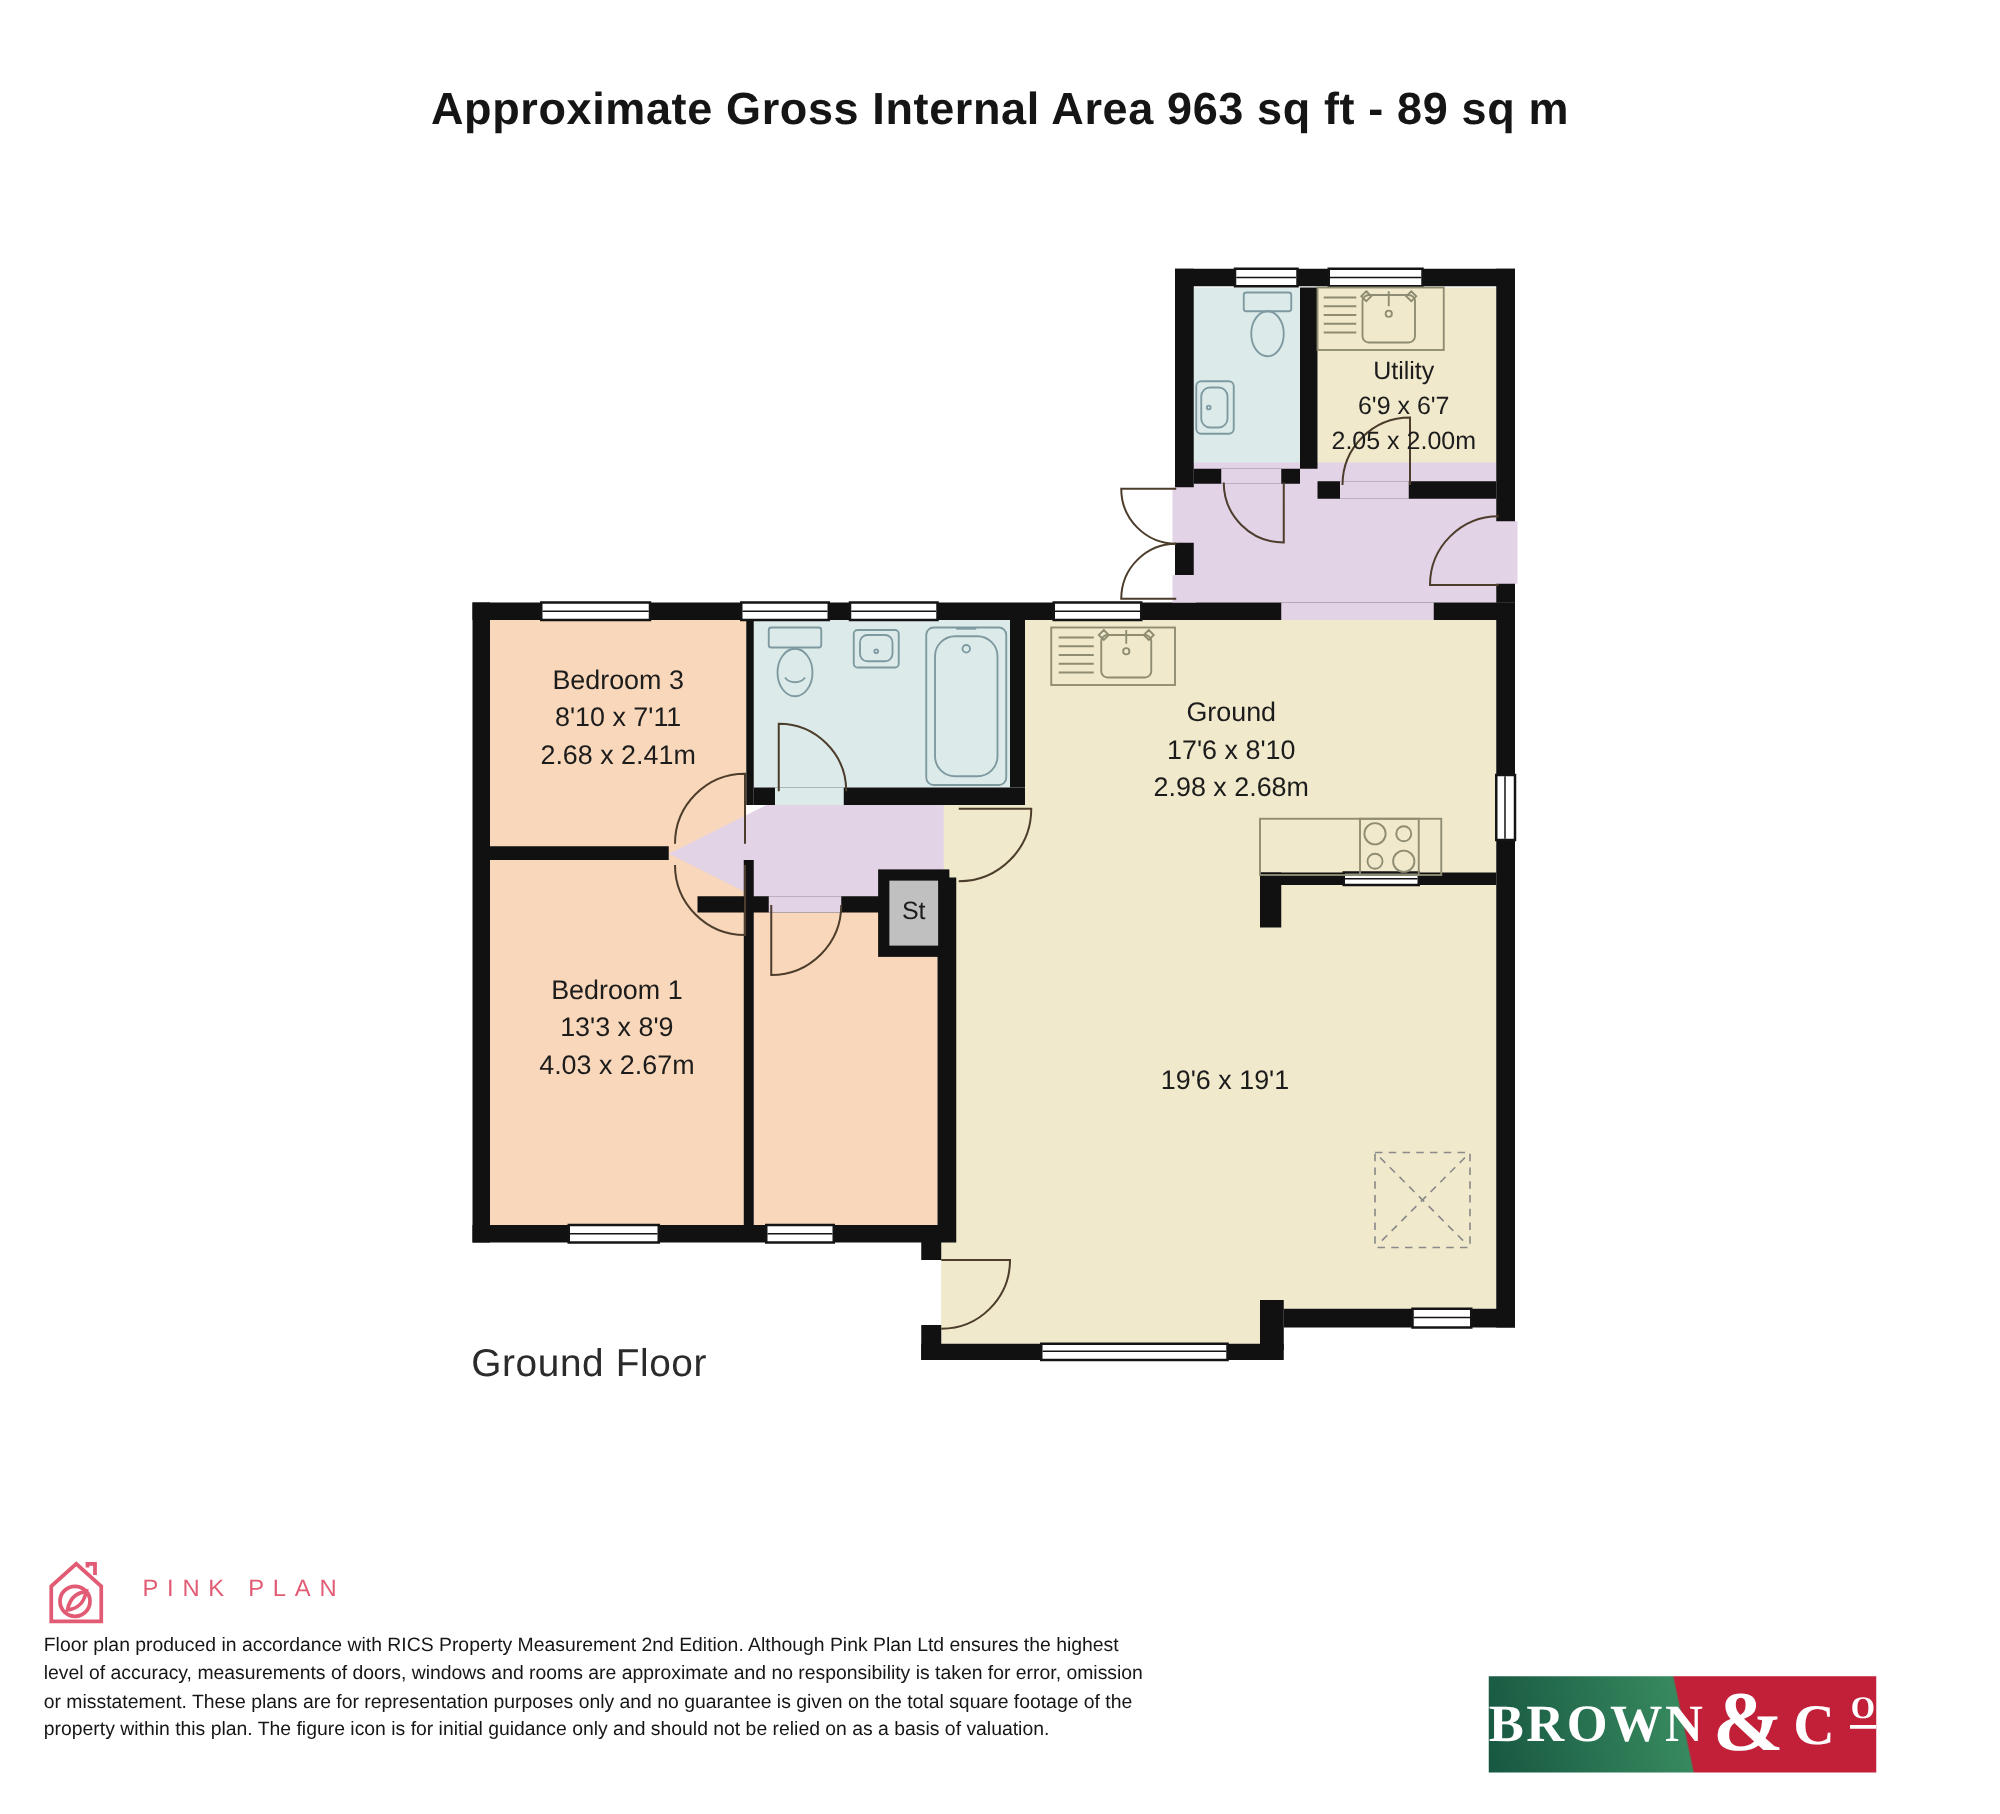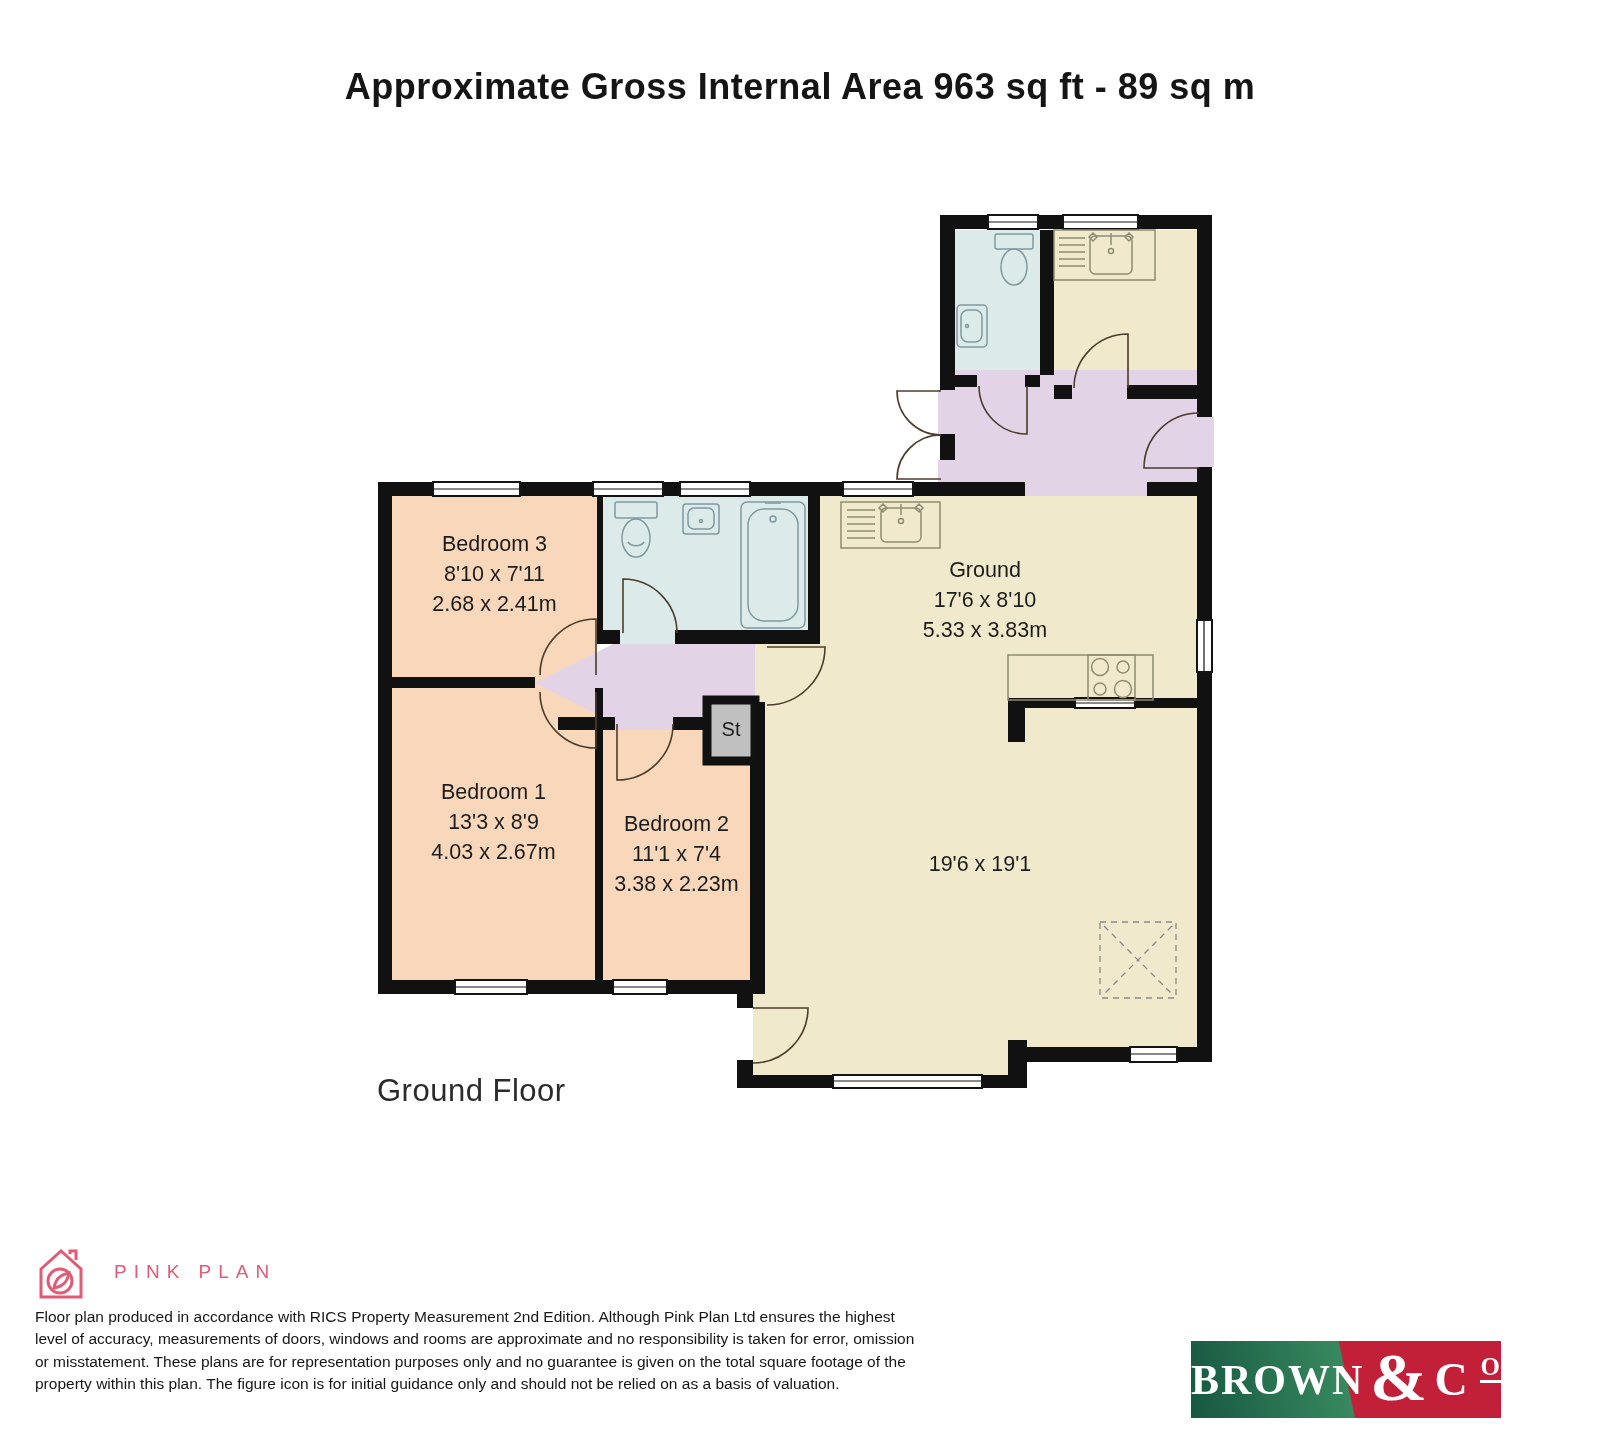--- a/index.html
+++ b/index.html
@@ -208,34 +208,34 @@
       <line class="dash" x1="729" y1="721" x2="797" y2="789"></line>
       <line class="dash" x1="797" y1="721" x2="729" y2="789"></line>
     </g>
   </svg>
 
   <div class="room-label" style="left:17px;top:324px;width:205px;">
     <div>Bedroom 3</div>
     <div>8'10 x 7'11</div>
     <div>2.68 x 2.41m</div>
   </div>
+  <div class="room-label small" style="left:672px;top:78px;width:152px;">
+    <div>Utility</div>
+    <div>6'9 x 6'7</div>
+    <div>2.05 x 2.00m</div>
+  </div>
   <div class="room-label" style="left:460px;top:350px;width:300px;">
     <div>Ground</div>
     <div>17'6 x 8'10</div>
-    <div>5.33 x 3.83m</div>
+    <div>2.98 x 2.68m</div>
   </div>
   <div class="room-label" style="left:17px;top:572px;width:203px;">
     <div>Bedroom 1</div>
     <div>13'3 x 8'9</div>
     <div>4.03 x 2.67m</div>
-  </div>
-  <div class="room-label" style="left:228px;top:604px;width:147px;">
-    <div>Bedroom 2</div>
-    <div>11'1 x 7'4</div>
-    <div>3.38 x 2.23m</div>
   </div>
   <div class="room-label" style="left:440px;top:644px;width:330px;">
     <div>19'6 x 19'1</div>
   </div>
   <div class="room-label" style="left:332px;top:509px;width:48px;font-size:20px;">
     <div>St</div>
   </div>
 </div>
 
 <div class="floor-label">Ground Floor</div>

